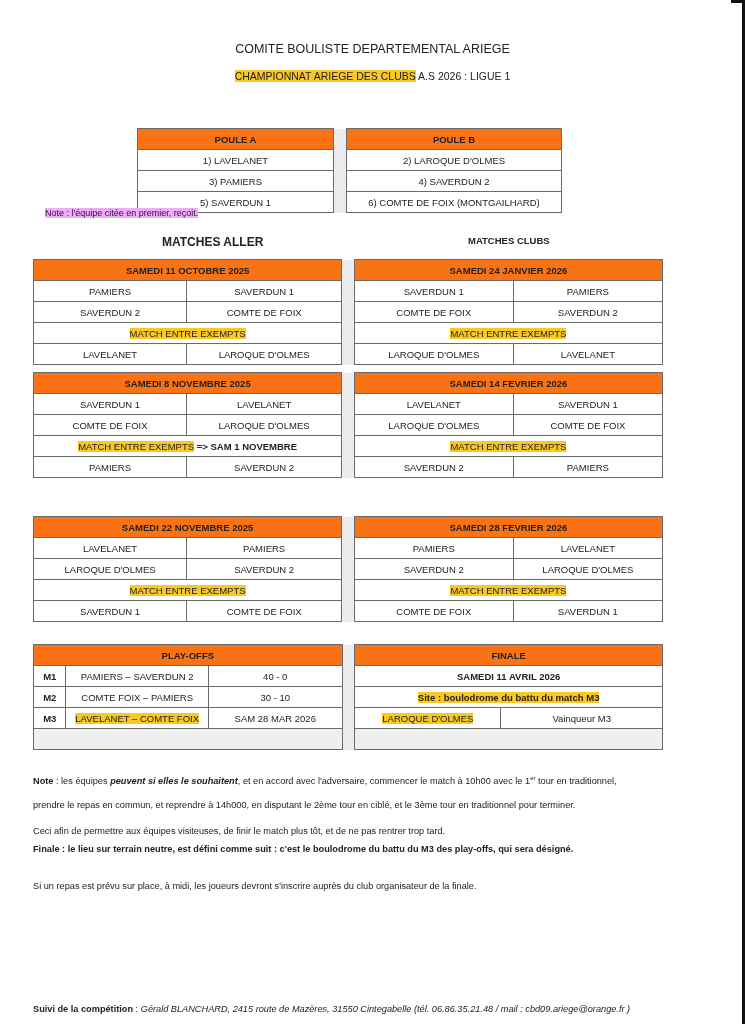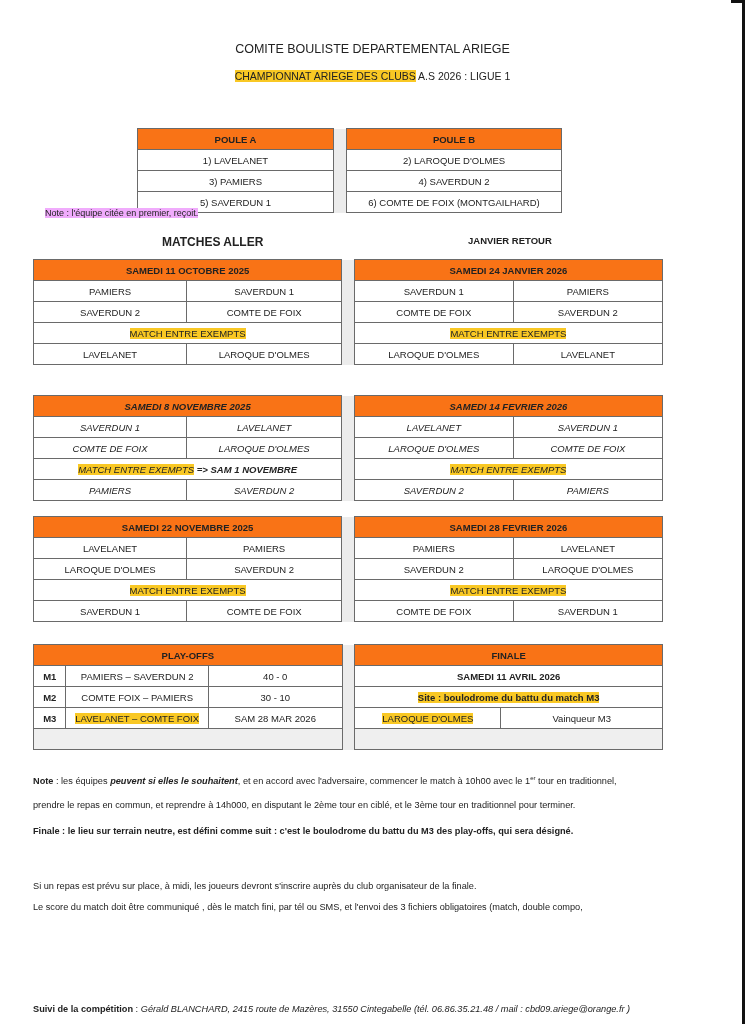--- a/index.html
+++ b/index.html
@@ -22,21 +22,21 @@
   td.blank { background:#efefef; }
   td.bold { font-weight:bold; }
 
   #pool-table { left:137px; top:128px; }
   .note { position:absolute; left:45px; top:208px; font-size:9px; color:#222; }
   .sec-aller { position:absolute; left:150px; top:235px; font-size:12px; font-weight:bold;margin-left:12px; }
   .sec-retour { position:absolute; left:468px; top:235px; font-size:9.5px; font-weight:bold; }
 
   .sched { left:33px; width:630px; }
   #round1 { top:259px; }
-  #round2 { top:395px;font-style:italic; }
+  #round2 { top:372px; }
   #round3 { top:516px;padding-left:32px; }
   #playoffs { top:644px; }
 
   .para { position:absolute; left:33px; width:680px; font-size:9.2px; color:#222; line-height:24px; }
   .p1 { top:766px; }
   .p2 { top:822px; line-height:18px; }
   .p3 { top:870px; line-height:18px;margin-top:7px; }
   .p4 { top:895px; }
   .p5 { top:949px;margin-top:48px; }
 </style>
@@ -68,21 +68,21 @@
   </tr>
   <tr>
     <td>5) SAVERDUN 1</td>
     <td>6) COMTE DE FOIX (MONTGAILHARD)</td>
   </tr>
 </tbody>
   </table>
 
 <div class="note"><span class="hl" style="background: #f0abfc;">Note : l'équipe citée en premier, reçoit.</span></div>
 <div class="sec-aller">MATCHES ALLER</div>
-<div class="sec-retour">JANVIER RETOUR</div>
+<div class="sec-retour">MATCHES CLUBS</div>
 
 <table id="round1" class="sched">
   <tbody>
       <tr>
     <td class="head" colspan="2" style="width:312px">SAMEDI 11 OCTOBRE 2025</td>
     <td class="gap" rowspan="5" style="width:12px"></td>
     <td class="head" colspan="2" style="width:312px">SAMEDI 24 JANVIER 2026</td>
   </tr>
   <tr>
     <td style="width:155px">PAMIERS</td>
@@ -205,26 +205,26 @@
   </tr>
 </tbody>
   </table>
 
 <div class="para p1">
   <div><b>Note</b><span> : les équipes </span><b><i>peuvent si elles le souhaitent</i></b><span>, et en accord avec l'adversaire, commencer le match à 10h00 avec le 1</span><sup style="font-size:6px">er</sup><span> tour en traditionnel,</span></div>
   <div>prendre le repas en commun, et reprendre à 14h000, en disputant le 2ème tour en ciblé, et le 3ème tour en traditionnel pour terminer.</div>
 </div>
 
 <div class="para p2">
+  <div>Ceci afin de permettre aux équipes visiteuses, de finir le match plus tôt, et de ne pas rentrer trop tard.</div>
   <div style="font-weight:bold">Finale : le lieu sur terrain neutre, est défini comme suit : c'est le boulodrome du battu du M3 des play-offs, qui sera désigné.</div>
 </div>
 
 <div class="para p3">
   <div>Si un repas est prévu sur place, à midi, les joueurs devront s'inscrire auprès du club organisateur de la finale.</div>
 </div>
 
 <div class="para p4">
-  <div>Le score du match doit être communiqué , dès le match fini, par tél ou SMS, et l'envoi des 3 fichiers obligatoires (match, double compo,</div>
 </div>
 
 <div class="para p5">
   <b>Suivi de la compétition</b><span> : </span><i>Gérald BLANCHARD, 2415 route de Mazères, 31550 Cintegabelle (tél. 06.86.35.21.48 / mail : cbd09.ariege@orange.fr )</i>
 </div>
 
 </body></html>

